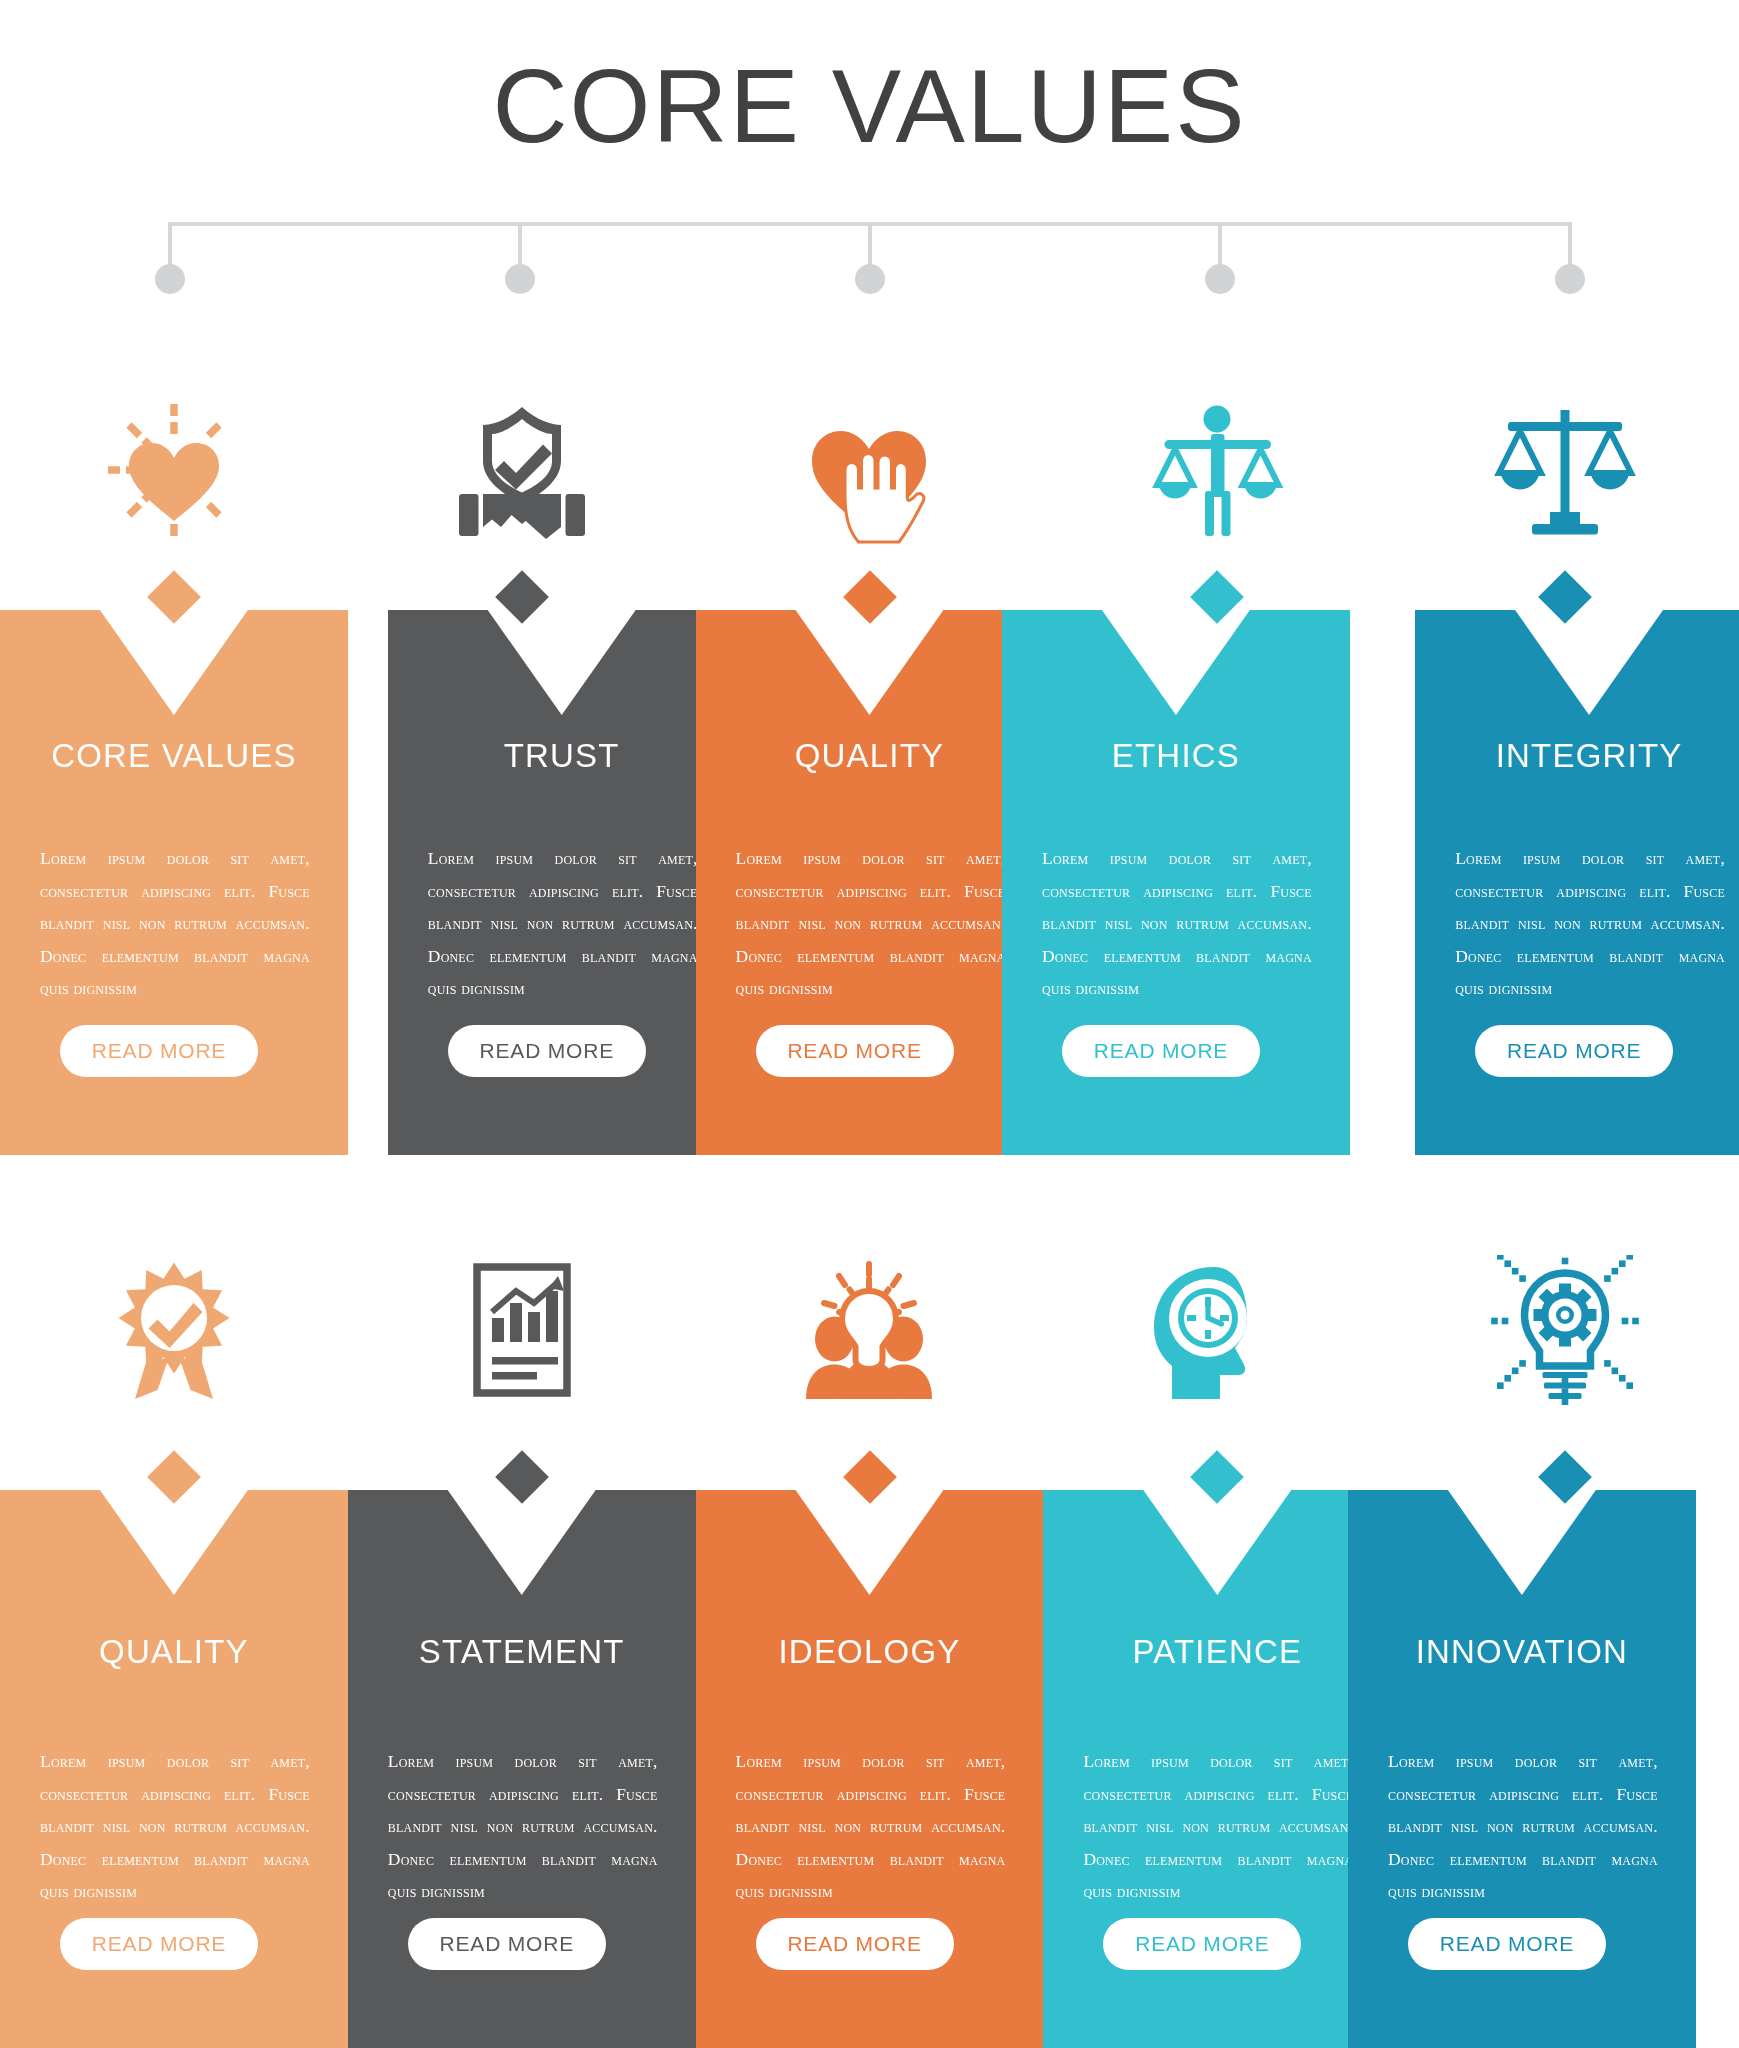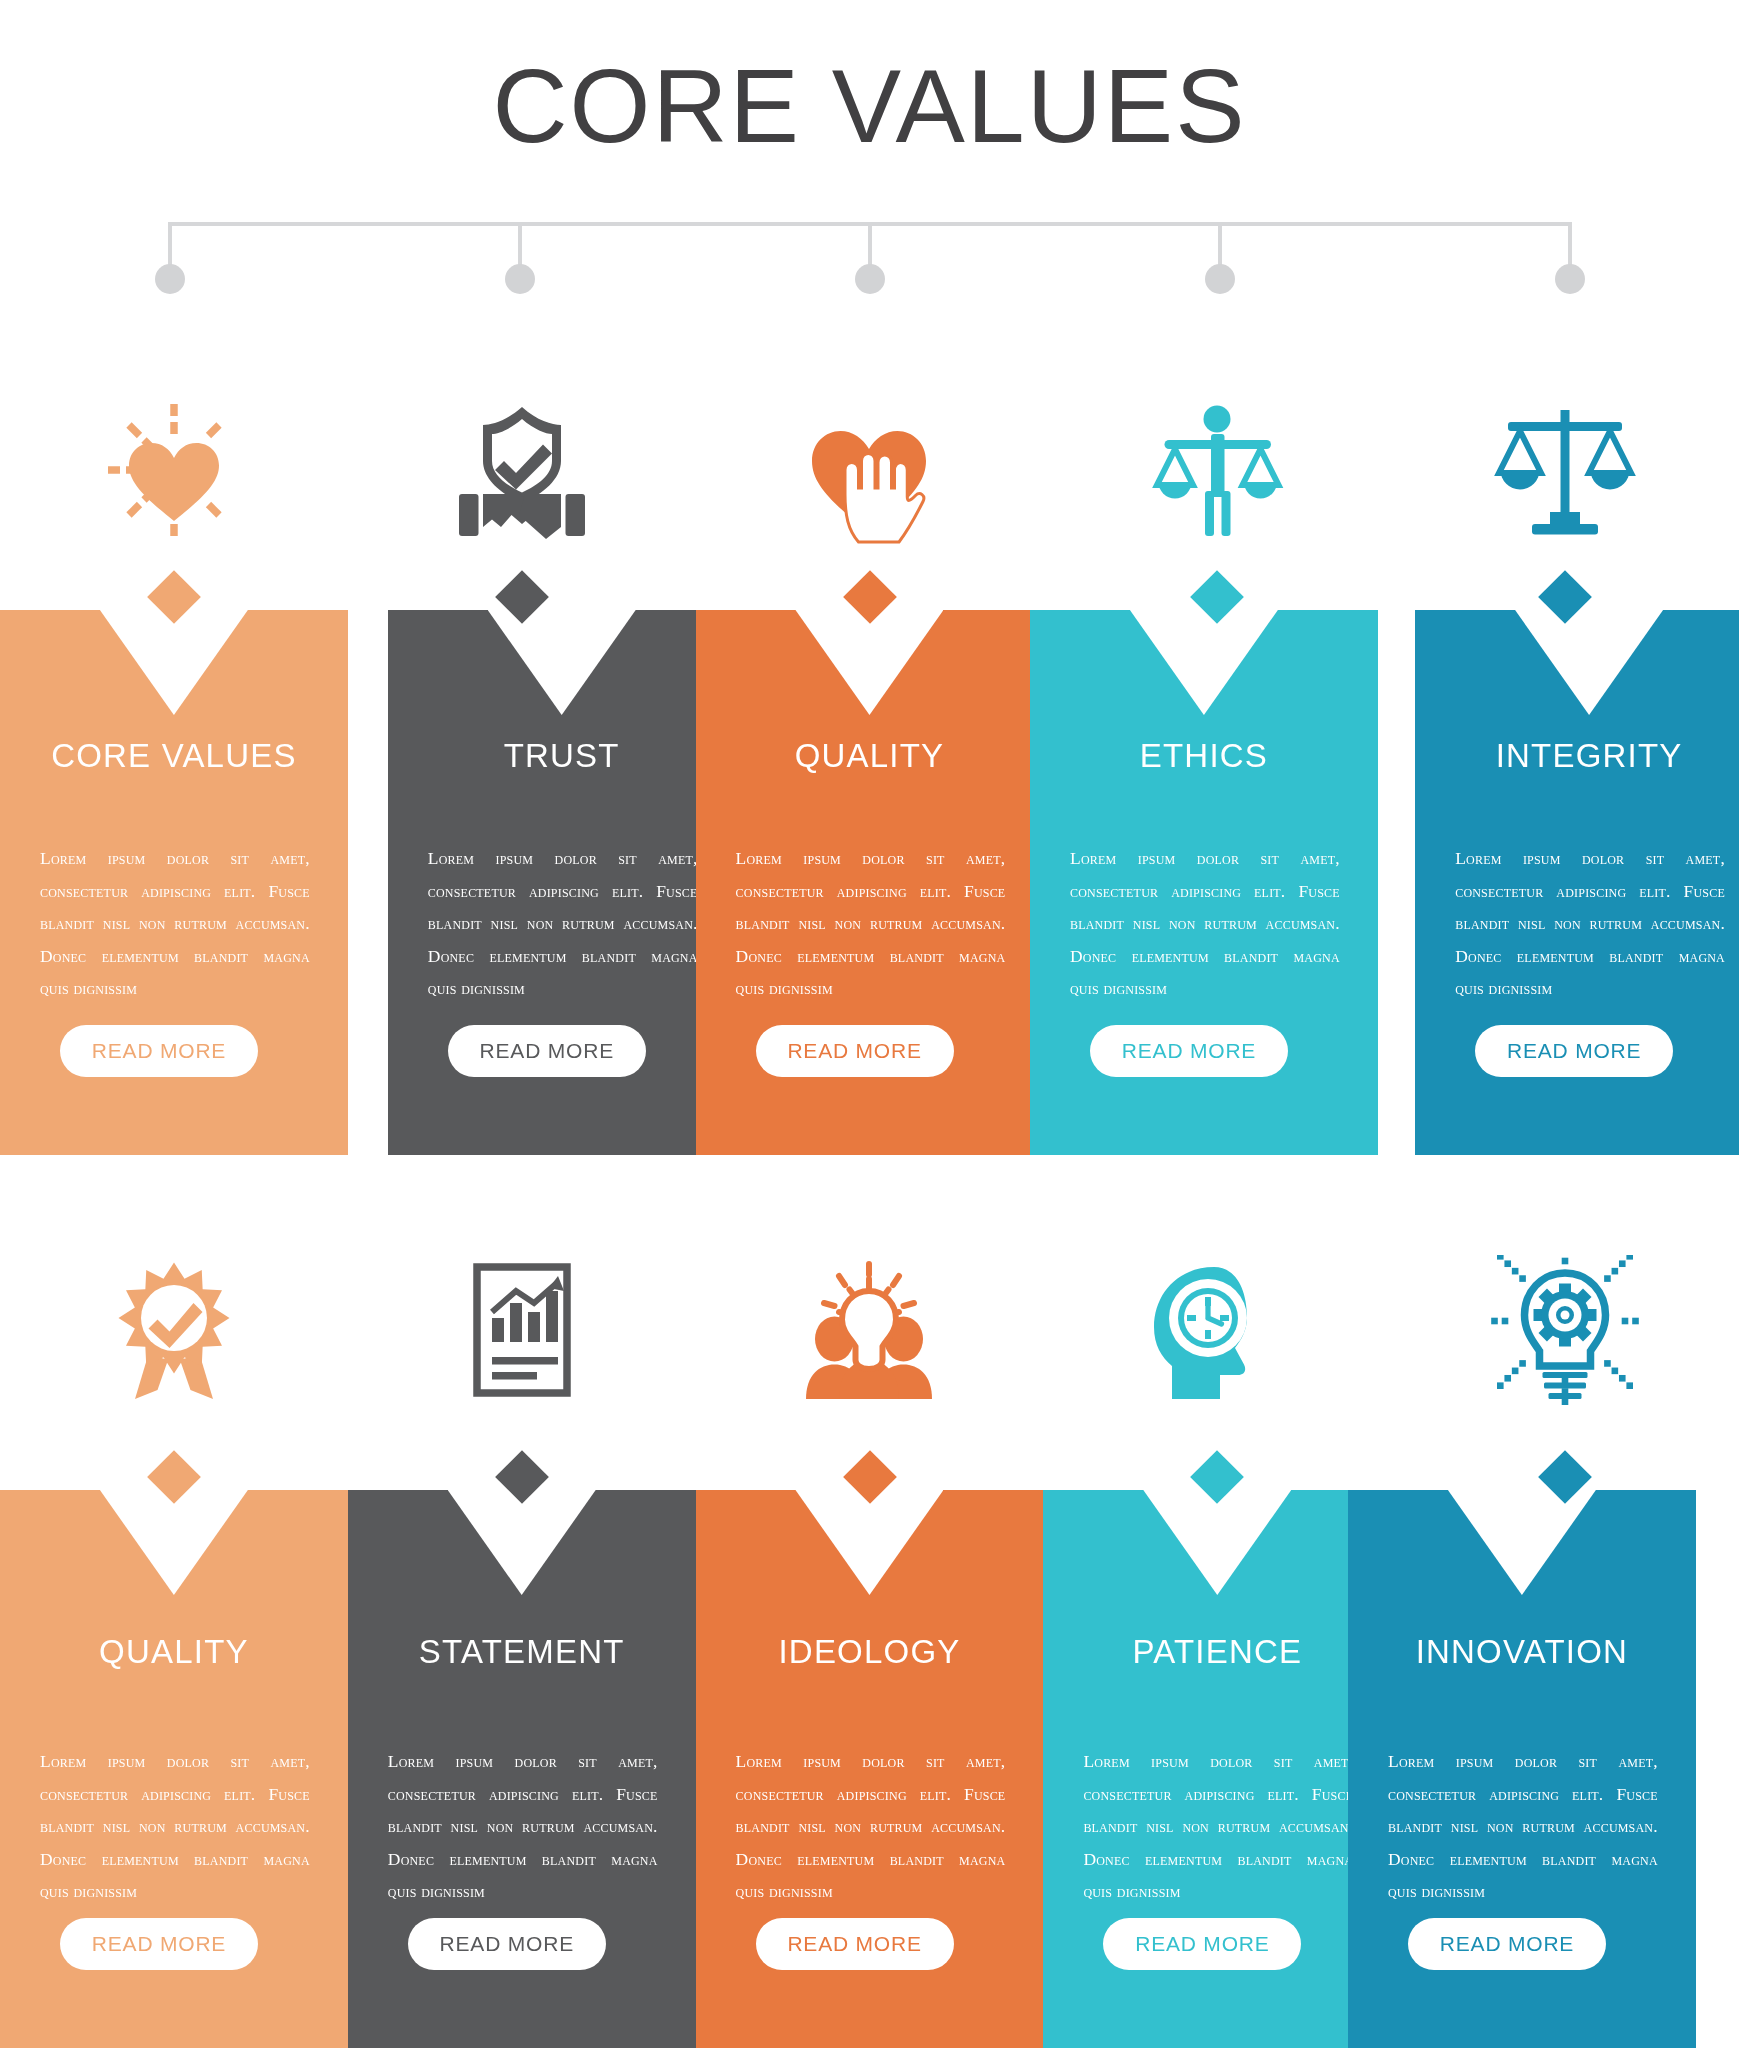--- a/index.html
+++ b/index.html
@@ -266,21 +266,21 @@
       </div>
       <div class="diamond" style="left: 521.7px; background: rgb(88, 89, 91);"></div>
       <div class="panel" style="left: 695.6px;">
         <div class="panel-body" style="background: rgb(232, 121, 63);"></div>
         <div class="notch"></div>
         <div class="panel-title">QUALITY</div>
         <div class="panel-text">Lorem ipsum dolor sit amet, consectetur adipiscing elit. Fusce blandit nisl non rutrum accumsan. Donec elementum blandit magna quis dignissim</div>
         <button class="read-more" style="color: rgb(232, 121, 63);">READ MORE</button>
       </div>
       <div class="diamond" style="left: 869.5px; background: rgb(232, 121, 63);"></div>
-      <div class="panel" style="left: 1030px; text-decoration: underline;">
+      <div class="panel" style="left: 1002px; text-decoration: underline;">
         <div class="panel-body" style="background: rgb(51, 192, 206);"></div>
         <div class="notch"></div>
         <div class="panel-title">ETHICS</div>
         <div class="panel-text">Lorem ipsum dolor sit amet, consectetur adipiscing elit. Fusce blandit nisl non rutrum accumsan. Donec elementum blandit magna quis dignissim</div>
         <button class="read-more" style="color: rgb(51, 192, 206);">READ MORE</button>
       </div>
       <div class="diamond" style="left: 1217.3px; background: rgb(51, 192, 206);"></div>
       <div class="panel" style="left: 1391.2px; margin-left: 24px;">
         <div class="panel-body" style="background: rgb(26, 143, 180);"></div>
         <div class="notch"></div>

